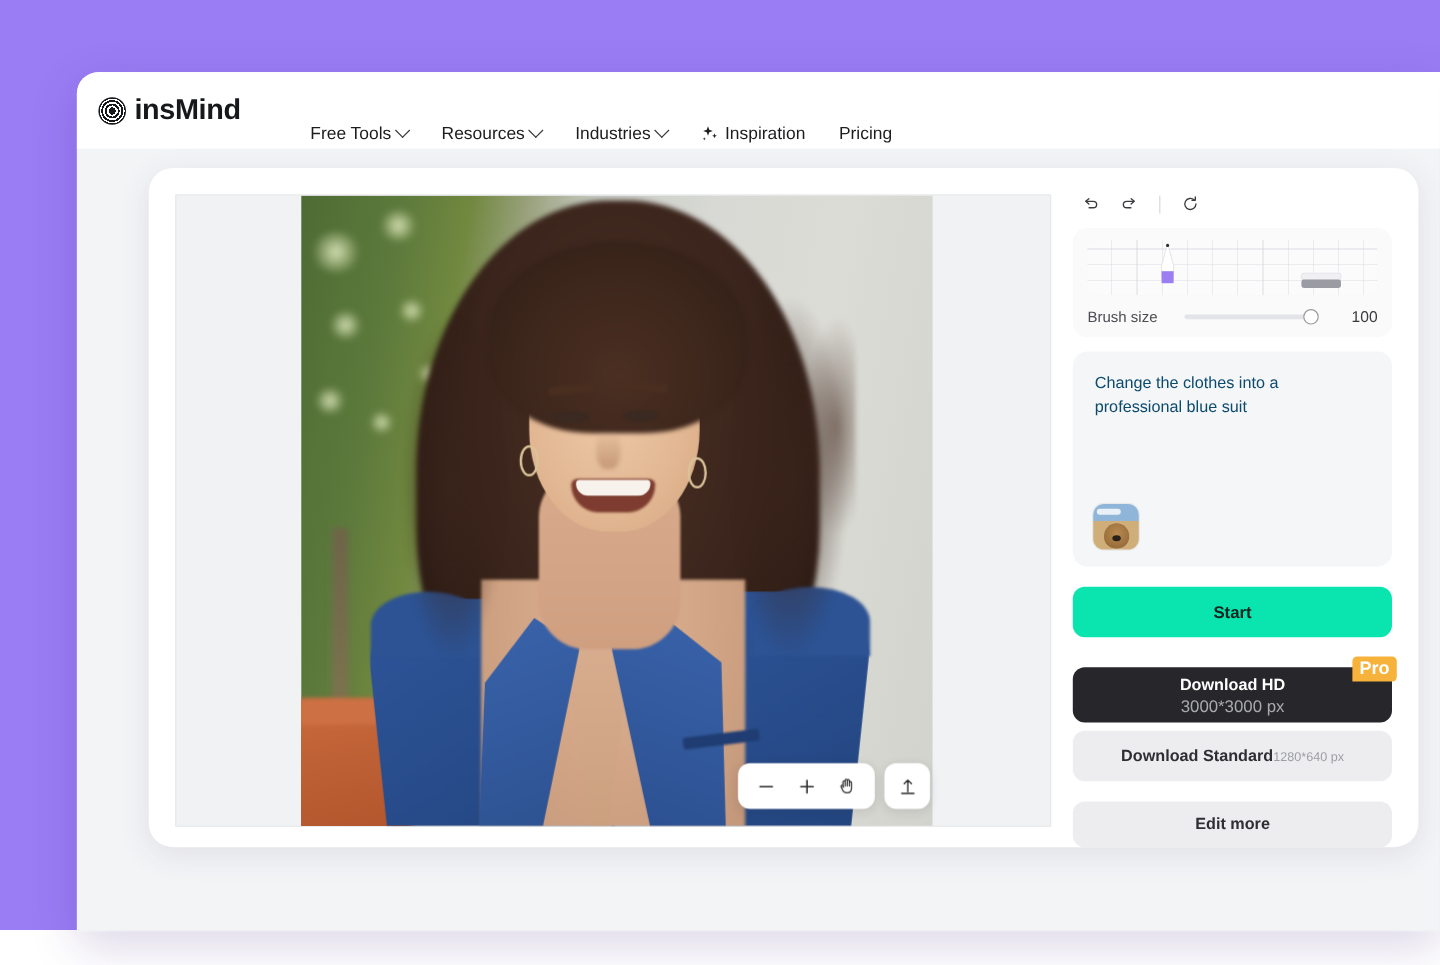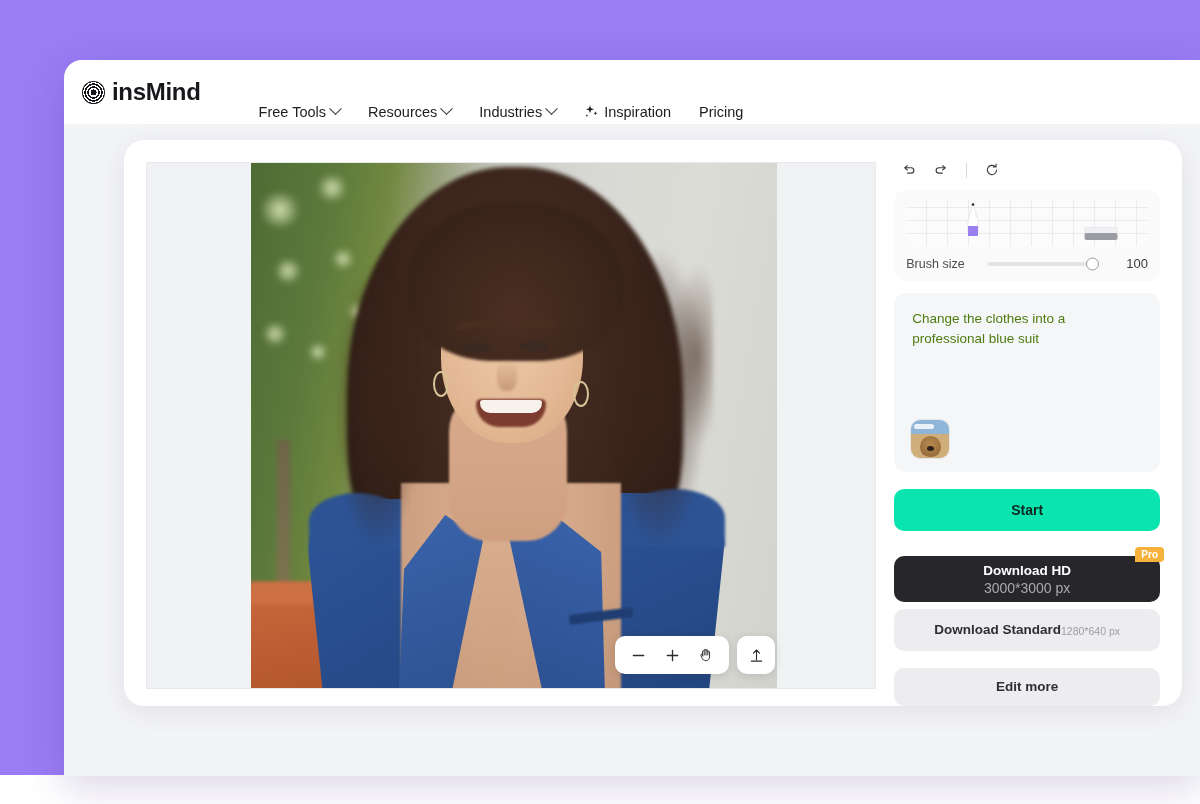--- a/index.html
+++ b/index.html
@@ -275,21 +275,21 @@
     width: 13px; height: 13px; border-radius: 50%;
     background: #ffffff; border: 1.5px solid #9b9ba2;
   }
   .slider-val { font-size: 13px; color: #3a3a3e; width: 28px; text-align: right; }
 
   .prompt-box {
     background: #f5f6f8; border-radius: 12px; margin-top: 12px;
     height: 186px; padding: 16px 18px; position: relative;
   }
   .prompt-text {
-    font-size: 13.5px; line-height: 1.45; color: #4d7c0f; width: 170px;
+    font-size: 13.5px; line-height: 1.45; color: #0c4a6e; width: 170px;
   }
   .ref-thumb {
     position: absolute; left: 17px; bottom: 14px; width: 38px; height: 38px;
     border-radius: 9px; overflow: hidden; cursor: pointer;
     background: linear-gradient(#8fb6d8 0 38%, #cfae7a 38% 100%);
     box-shadow: 0 0 0 1px rgba(0,0,0,.06);
   }
   .ref-thumb .dog {
     position: absolute; left: 9px; bottom: 1px; width: 21px; height: 21px;
     background: radial-gradient(circle at 50% 40%, #b98a50, #8d6334);
@@ -312,21 +312,21 @@
 
   .dl-hd {
     position: relative; margin-top: 25px; height: 48px; background: #26262b;
     border-radius: 10px; display: flex; flex-direction: column;
     align-items: center; justify-content: center; cursor: pointer;
   }
   .dl-hd .t1 { font-size: 13.5px; font-weight: 700; color: #ffffff; }
   .dl-hd .t2 { font-size: 14px; color: #a9aab0; margin-top: 2px; }
   .pro-badge {
     position: absolute; right: -4px; top: -9px;
-    background: #f7b23b; color: #ffffff; font-size: 10px; font-weight: 700;
+    background: #f7b23b; color: #ffffff; font-size: 15px; font-weight: 700;
     padding: 2px 6px; border-radius: 4px 4px 4px 0;
   }
   .dl-std {
     margin-top: 7px; height: 44px; background: #ededf0; border-radius: 10px;
     display: flex; flex-direction: row; align-items: center; justify-content: center;
     cursor: pointer;
   }
   .dl-std .t1 { font-size: 13.5px; font-weight: 700; color: #2e2e33; }
   .dl-std .t2 { font-size: 10.5px; color: #9d9ea5; margin-top: 2px; text-align: right; }
   .edit-more {

